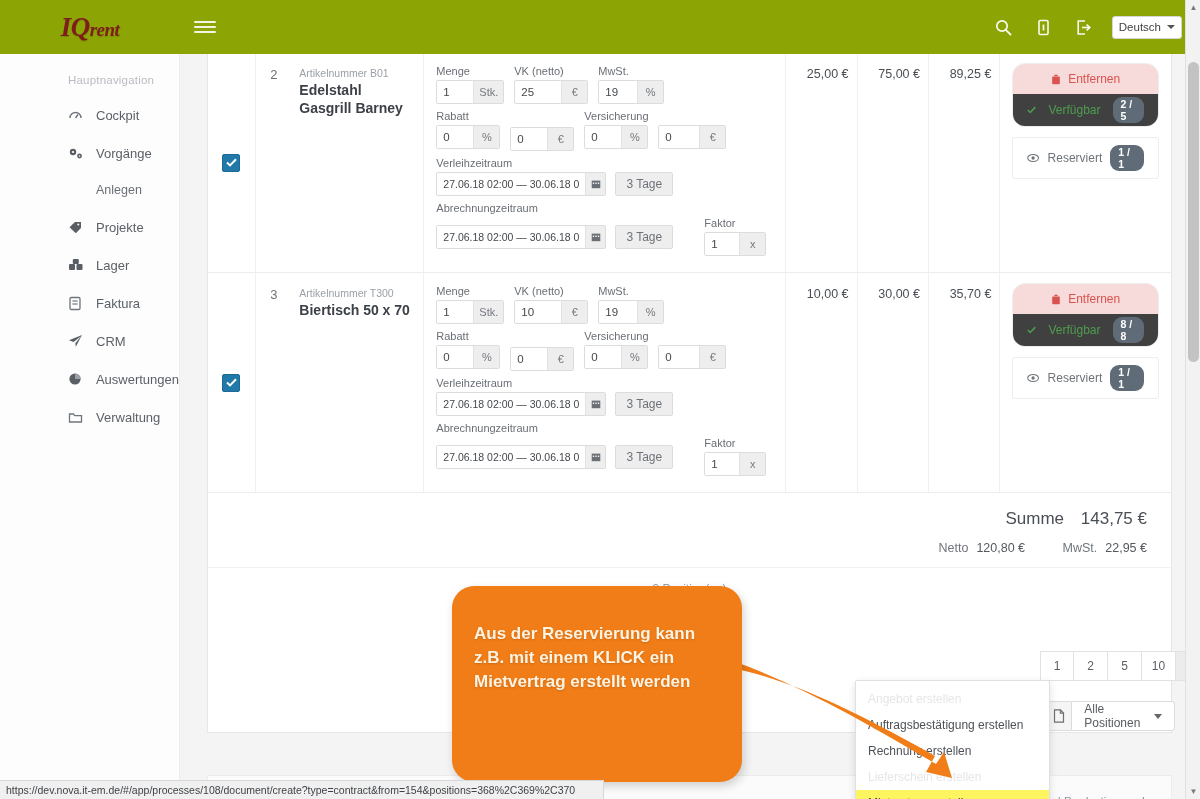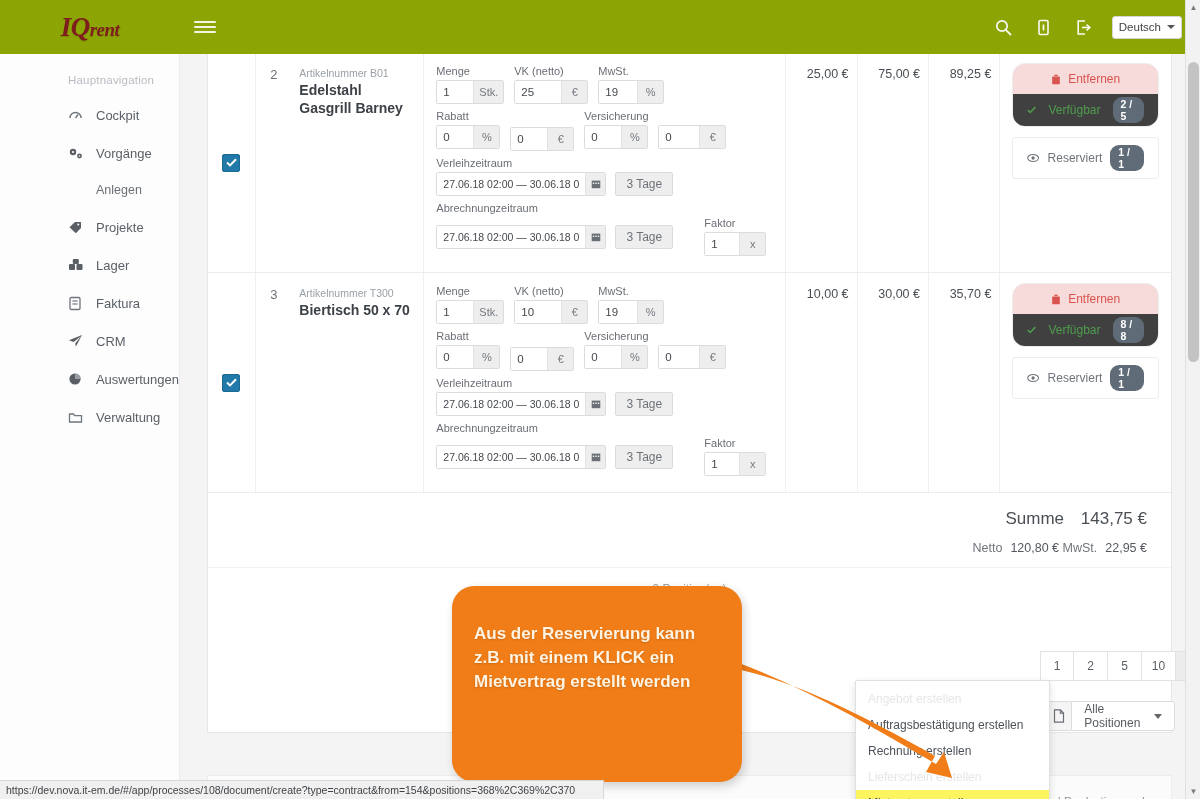--- a/index.html
+++ b/index.html
@@ -220,21 +220,21 @@
   }
 
   
   .summary {
     padding: 16px 24px 12px 0; text-align: right;
     border-bottom: 1px solid #f2f2f2;
   }
   .sum-main { font-size: 17px; color: #4a4f55; margin-bottom: 12px; }
   .sum-main .sv { margin-left: 12px; }
   .sum-sub { font-size: 12.5px; color: #70757b; }
-  .sum-sub span { }
+  .sum-sub span { margin-left: 34px; }
   .sum-sub b { font-weight: normal; color: #55595f; margin-left: 8px; }
   .poscount {
     text-align: center; font-size: 12px; color: #9aa0a6;
     padding: 14px 0 16px;
   }
 
   
   .pager-wrap {
     position: absolute; left: 860px; top: 597px;
     display: flex; z-index: 5;

